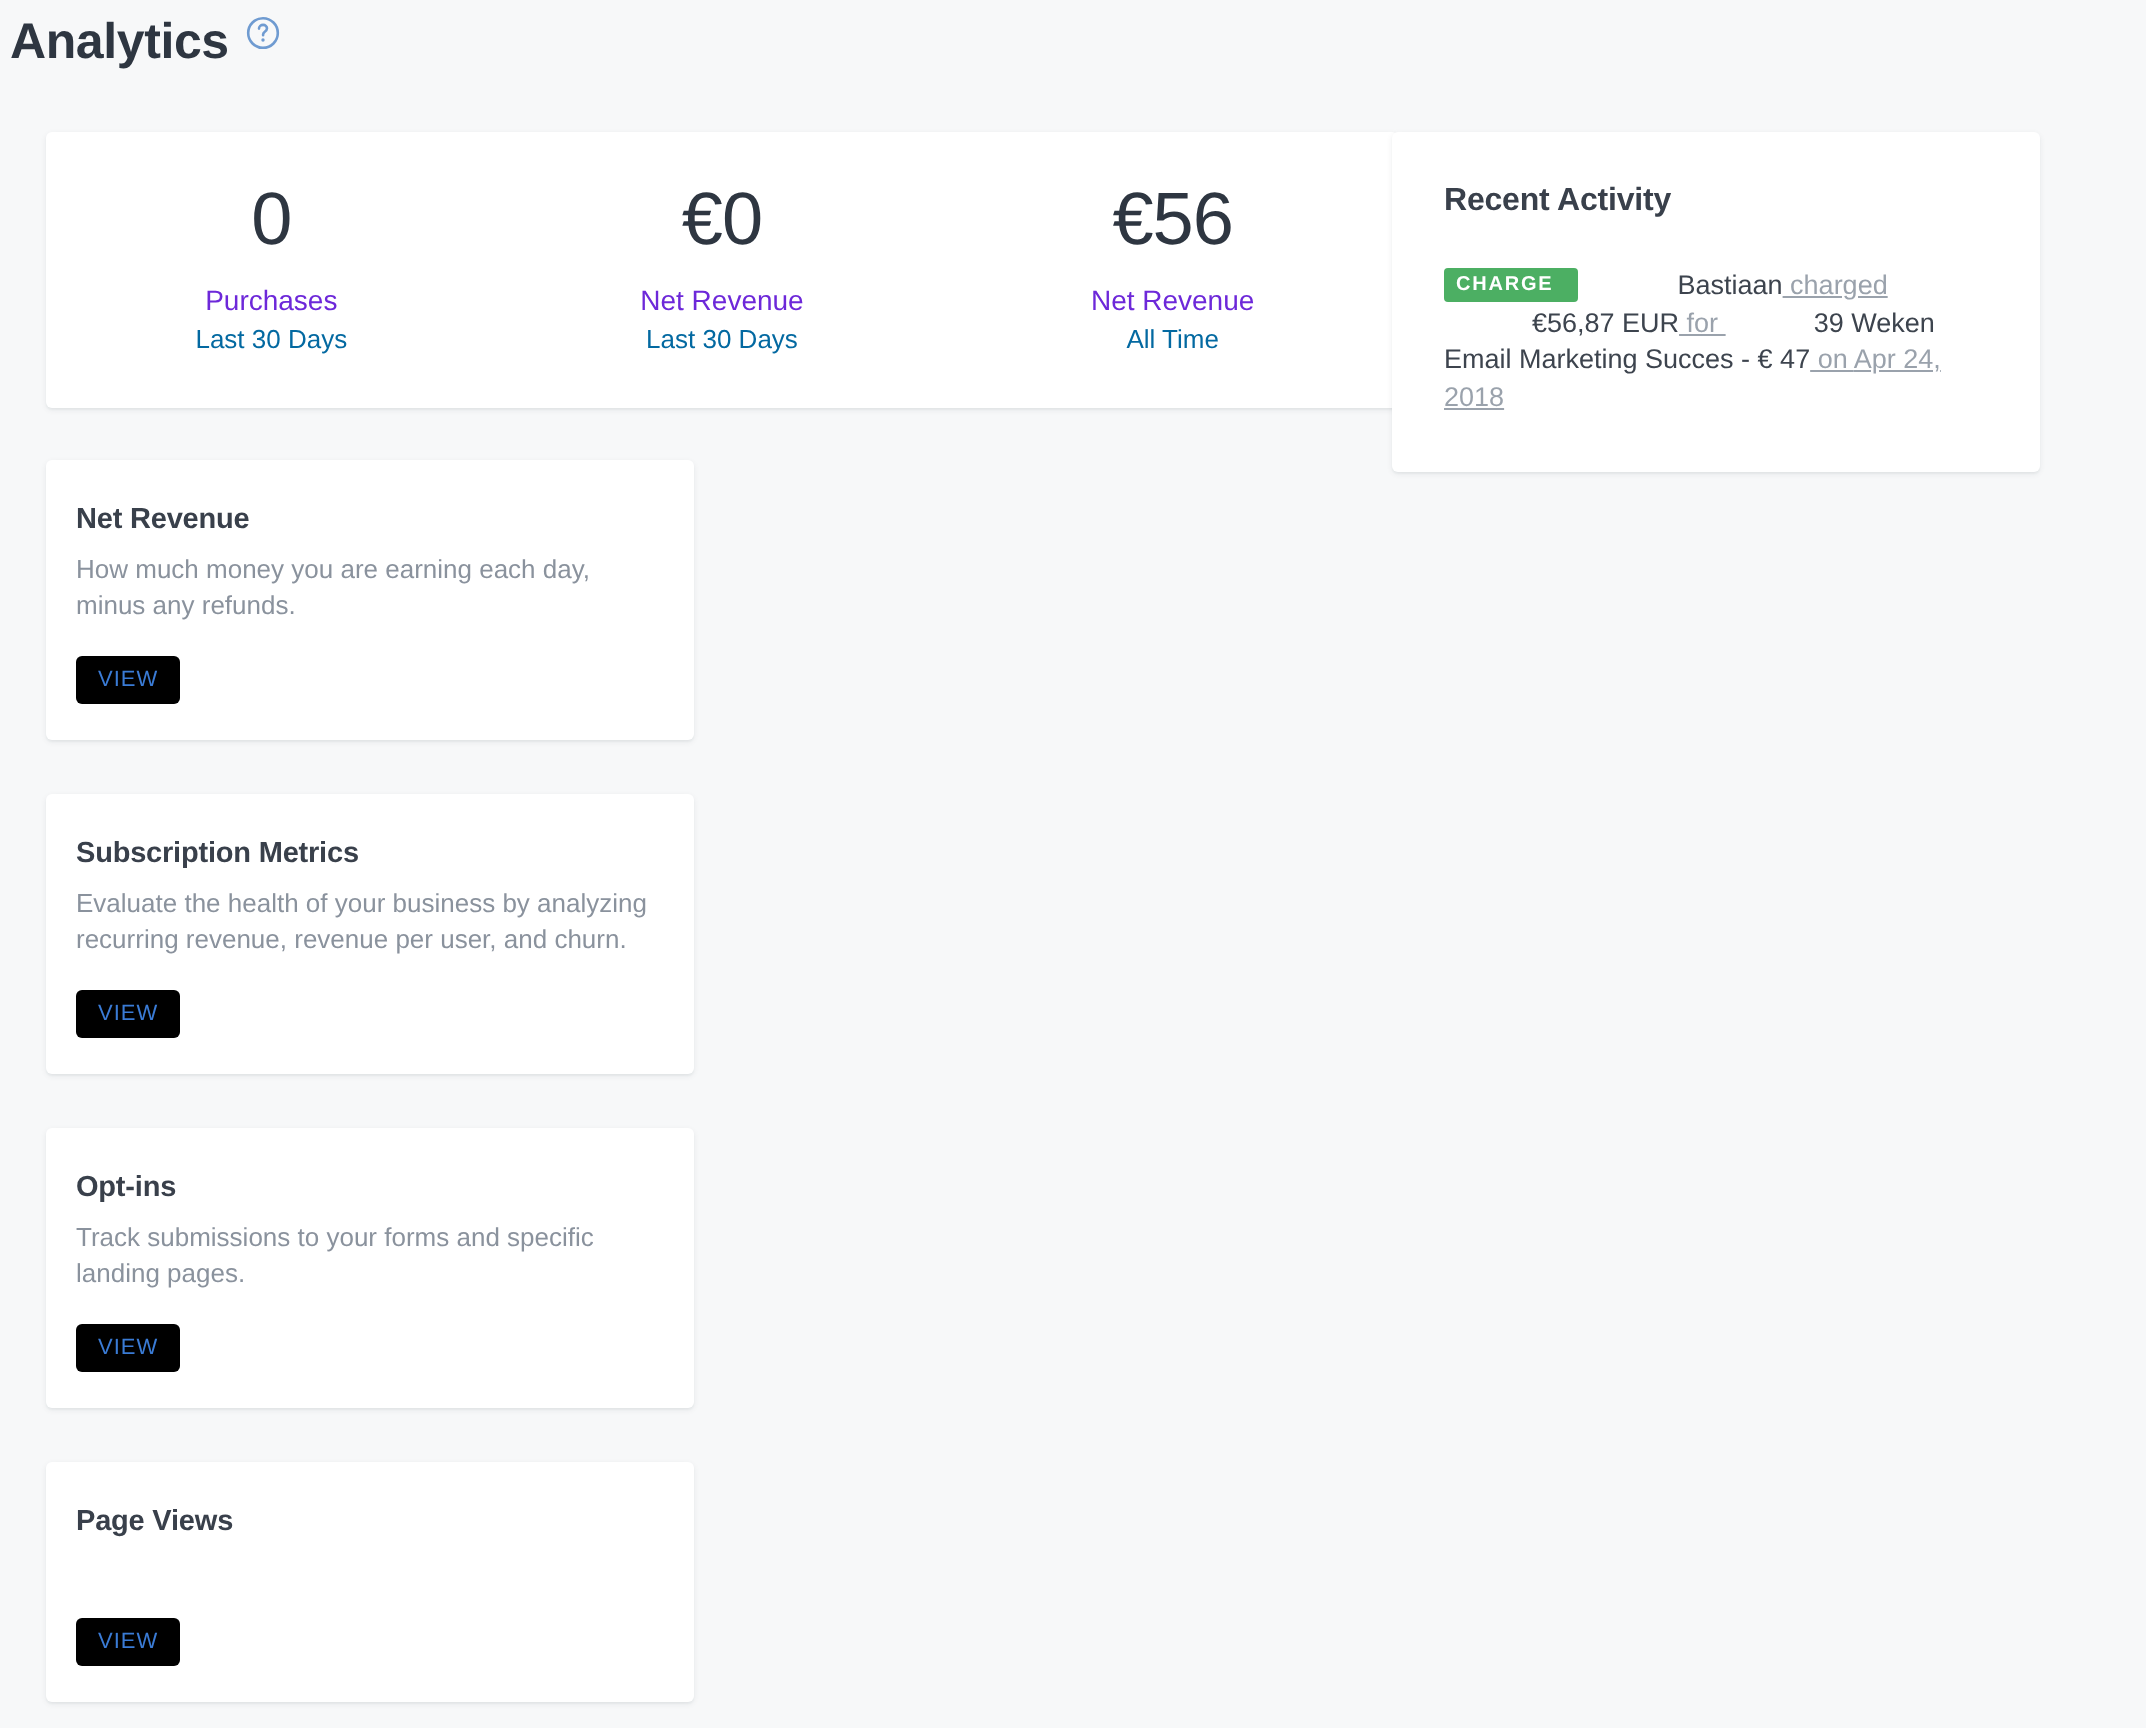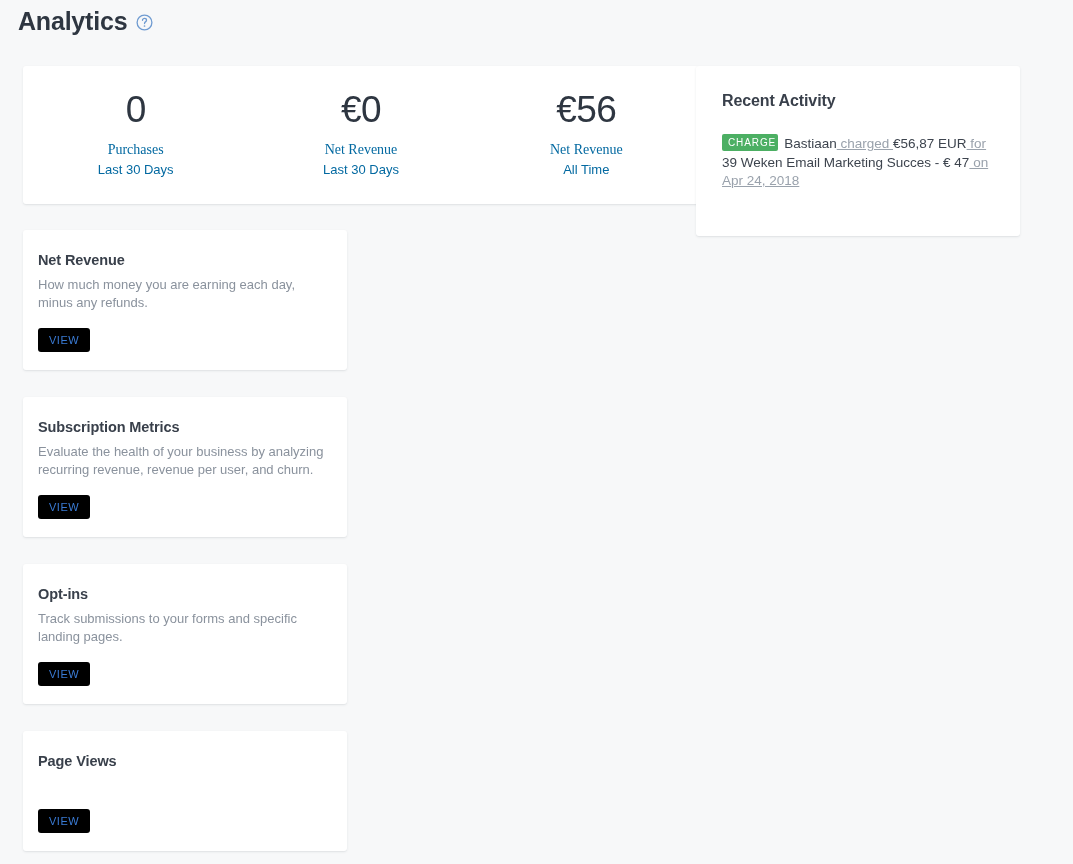--- a/index.html
+++ b/index.html
@@ -15,24 +15,24 @@
   .page {
     position: relative;
     width: 1073px;
     height: 864px;
     overflow: hidden;
   }
 
   
   .page-header {
     position: absolute;
-    left: 18px;
+    left: 5px;
     top: 5px;
     display: flex;
-    align-items: center;
+    align-items: flex-start;
     gap: 9px;
   }
   .page-title {
     font-size: 25px;
     font-weight: bold;
     color: #2e3641;
     letter-spacing: -0.2px;
     line-height: 32px;
   }
   .help-icon {
@@ -66,24 +66,23 @@
   }
   .stat-value {
     font-size: 37px;
     font-weight: 300;
     color: #2e3641;
     line-height: 44px;
     letter-spacing: -0.5px;
   }
   .stat-label {
     font-size: 14px;
-    color: #0369a1;
+    color: #6d28d9;
     line-height: 20px;
     margin-top: 8px;
-    font-family: Liberation Serif, serif;
   }
   .stat-sublabel {
     font-size: 13px;
     color: #0369a1;
     line-height: 18px;
     margin-top: 1px;
   }
 
   
   .activity-card {
@@ -108,29 +107,29 @@
     margin-top: 22px;
     font-size: 13.5px;
     line-height: 18.5px;
     color: #9aa2ac;
   }
   .badge-charge {
     display: inline-block;
     background: #4caf63;
     color: #ffffff;
     font-size: 10px;
-    font-weight: normal;
+    font-weight: bold;
     letter-spacing: 0.9px;
-    padding: 3px 2px 2px 6px;
+    padding: 3px 12px 2px 6px;
     border-radius: 2px;
     vertical-align: 2px;
     margin-right: 6px;
     line-height: 12px;
   }
-  .t-strong { color: #3d444e; }
+  .t-strong { color: #3d444e; margin-left: 44px; }
   .t-muted  { color: #9aa2ac; text-decoration: underline; }
 
   
   .tiles {
     position: absolute;
     left: 23px;
     top: 230px;
     width: 676px;
     display: flex;
     flex-wrap: wrap;

